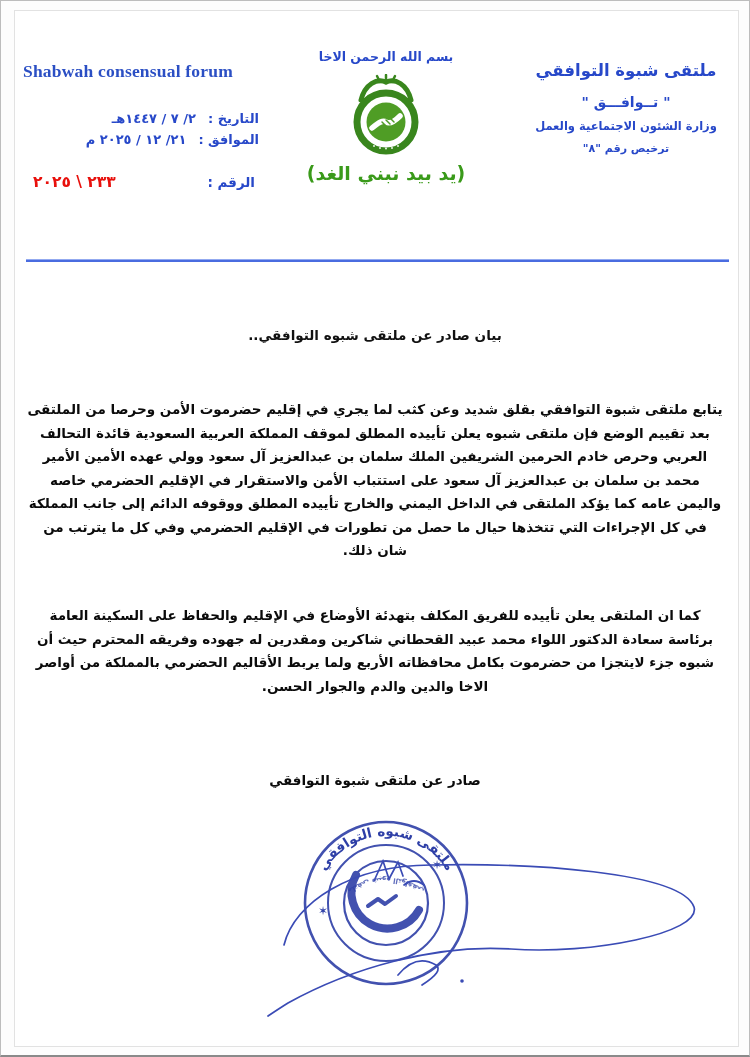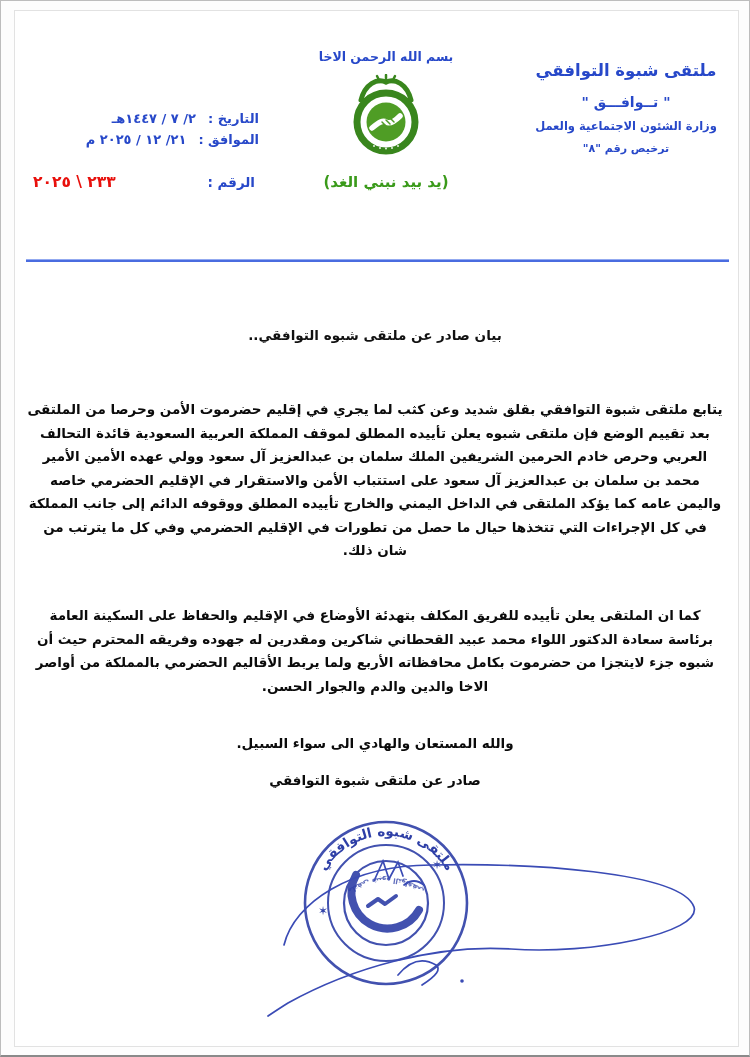--- a/index.html
+++ b/index.html
@@ -20,21 +20,21 @@
     color:#2b4fc4; font-size:17.5px; letter-spacing:.2px;
   }
   .dates { position:absolute; left:30px; top:110px; width:228px; direction:rtl; color:#2748c9; font-weight:700; font-size:13px; }
   .date-row { display:flex; gap:12px; justify-content:flex-start; margin-bottom:6px; white-space:nowrap; }
   .num-row { position:absolute; left:32px; top:172px; width:222px; direction:rtl; display:flex; justify-content:space-between; align-items:center; }
   .num-label { color:#2748c9; font-weight:700; font-size:13.5px; }
   .num-value { color:#e8100c; font-weight:700; font-size:15.5px; letter-spacing:3px; }
   .hdr-center { position:absolute; left:277px; top:48px; width:216px; text-align:center; }
   .basmala-top { color:#2748c9; font-weight:700; font-size:12.5px; direction:rtl; }
   .logo-wrap { margin:10px auto 0; width:80px; height:84px; }
-  .tagline { margin-top:15px; color:#3a9a1a; font-weight:700; font-size:15px; direction:rtl; }
+  .tagline { margin-top:4px; color:#3a9a1a; font-weight:700; font-size:19px; direction:rtl; }
   .hdr-right { position:absolute; right:16px; top:60px; width:214px; text-align:center; direction:rtl; color:#2748c9; font-weight:700; }
   .org-ar { font-size:16.5px; }
   .motto { font-size:14px; margin-top:14px; letter-spacing:1px; }
   .ministry { font-size:11.5px; margin-top:9px; }
   .license { font-size:11px; margin-top:9px; }
   .rule { position:absolute; left:25px; right:20px; top:258px; height:3px;
     background:#4a6ce0; border-top:1px solid #93aaf0; }
   
   .body-basmala { position:absolute; left:0; right:0; top:290px; text-align:center;
     font-weight:700; font-size:13px; color:#111; direction:rtl; }
@@ -50,20 +50,23 @@
   .c2 { top:771px; }
   
   .stamp-zone { position:absolute; left:255px; top:802px; width:460px; height:225px; }
 </style>
 </head>
 <body>
 
 <div class="page">
   <div class="page-inner"></div>
 
+  <div class="hdr-left">
+    <div class="org-en">Shabwah consensual forum</div>
+  </div>
   <div class="dates">
     <div class="date-row">
       <span>التاريخ :</span>
       <span>٢/ ٧ / ١٤٤٧هـ</span>
     </div>
     <div class="date-row">
       <span>الموافق :</span>
       <span>٢١/ ١٢ / ٢٠٢٥ م</span>
     </div>
   </div>
@@ -100,21 +103,20 @@
     <div class="motto">" تــوافـــق "</div>
     <div class="ministry">وزارة الشئون الاجتماعية والعمل</div>
     <div class="license">ترخيص رقم "٨"</div>
   </div>
 
   <div class="rule"></div>
 
   <div class="body-title">بيان صادر عن ملتقى شبوه التوافقي..</div>
   <div class="para p1">يتابع ملتقى شبوة التوافقي بقلق شديد وعن كثب لما يجري في إقليم حضرموت الأمن وحرصا من الملتقى بعد تقييم الوضع فإن ملتقى شبوه يعلن تأييده المطلق لموقف المملكة العربية السعودية قائدة التحالف العربي وحرص خادم الحرمين الشريفين الملك سلمان بن عبدالعزيز آل سعود وولي عهده الأمين الأمير محمد بن سلمان بن عبدالعزيز آل سعود على استتباب الأمن والاستقرار في الإقليم الحضرمي خاصه واليمن عامه كما يؤكد الملتقى في الداخل اليمني والخارج تأييده المطلق ووقوفه الدائم إلى جانب المملكة في كل الإجراءات التي تتخذها حيال ما حصل من تطورات في الإقليم الحضرمي وفي كل ما يترتب من شان ذلك.</div>
   <div class="para p2">كما ان الملتقى يعلن تأييده للفريق المكلف بتهدئة الأوضاع في الإقليم والحفاظ على السكينة العامة برئاسة سعادة الدكتور اللواء محمد عبيد القحطاني شاكرين ومقدرين له جهوده وفريقه المحترم حيث أن شبوه جزء لايتجزا من حضرموت بكامل محافظاته الأربع ولما يربط الأقاليم الحضرمي بالمملكة من أواصر الاخا والدين والدم والجوار الحسن.</div>
-  <div class="closing c1">والله المستعان والهادي الى سواء السبيل.</div>
   <div class="closing c2">صادر عن ملتقى شبوة التوافقي</div>
 
   <div class="stamp-zone">
     <svg width="460" height="225" viewBox="0 0 460 225">
       <g stroke="#2e3fa7" fill="none" opacity="0.9">
         <circle cx="130" cy="100" r="81" stroke-width="2.6"></circle>
         <circle cx="130" cy="100" r="58" stroke-width="2"></circle>
         <circle cx="130" cy="100" r="42" stroke-width="2.2"></circle>
         <path d="M100,72 A36,36 0 1 0 163,107" stroke-width="8" stroke-linecap="round"></path>
         <path d="M112,103 l10,-7 l7,5 l11,-8" stroke-width="4" stroke-linecap="round" stroke-linejoin="round"></path>

